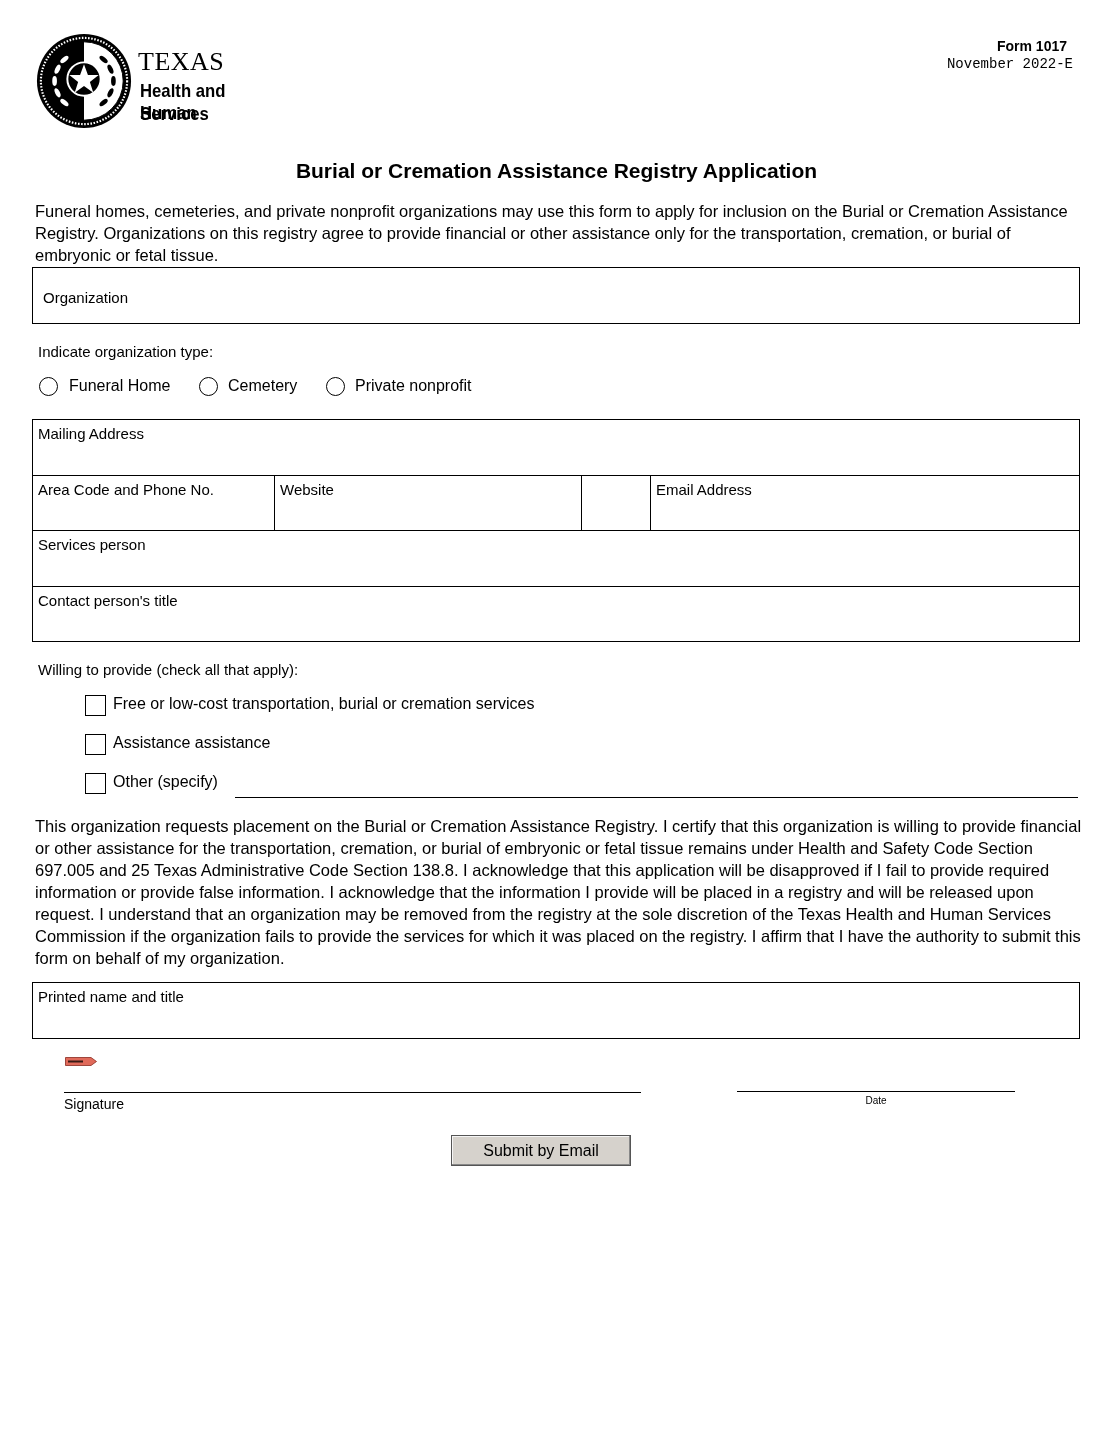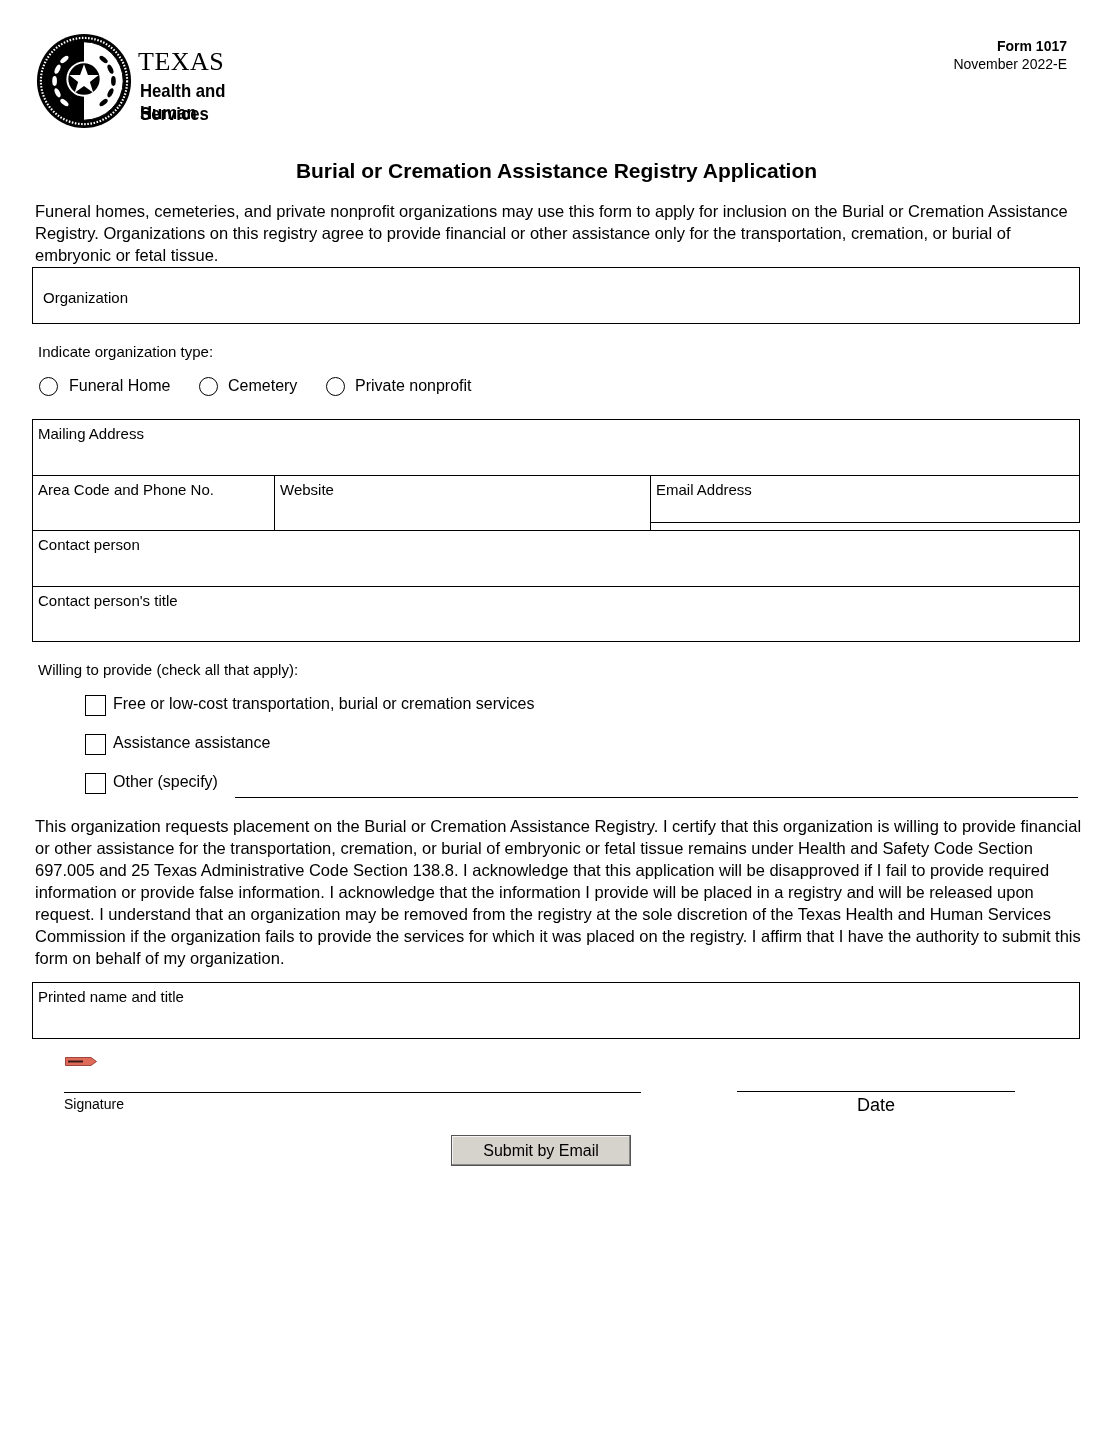--- a/index.html
+++ b/index.html
@@ -8,21 +8,21 @@
     font-family: "Liberation Sans", sans-serif; color: #000;
   }
   .abs { position: absolute; }
   
   #logo { left: 35px; top: 32px; width: 260px; height: 100px; }
   #seal { position: absolute; left: 0; top: 0; width: 98px; height: 98px; }
   #logo-texas { position: absolute; left: 103px; top: 12px; font-family: "Liberation Serif", serif; font-size: 26px; letter-spacing: 0.5px; line-height: 36px; }
   #logo-hhs1 { position: absolute; left: 105px; top: 48px; font-size: 19px; font-weight: bold; line-height: 22px; transform: scaleX(0.88); transform-origin: left; }
   #logo-hhs2 { position: absolute; left: 105px; top: 71px; font-size: 19px; font-weight: bold; line-height: 22px; transform: scaleX(0.88); transform-origin: left; }
   #form-num { right: 46px; top: 38px; font-size: 14px; font-weight: bold; text-align: right; }
-  #form-date { right: 46px; top: 56px; font-size: 14px; text-align: right; }
+  #form-date { right: 40px; top: 56px; font-size: 14px; text-align: right; font-family: Liberation Mono, monospace; }
   #title { left: 0; width: 1113px; top: 159px; text-align: center; font-size: 21px; font-weight: bold; }
   .para { left: 35px; width: 1045px; font-size: 16.5px; line-height: 22px; }
   #intro { top: 200px; }
   
   .box { position: absolute; border: 1.3px solid #000; box-sizing: border-box; }
   .flabel { position: absolute; left: 5px; top: 5px; font-size: 15px; }
   .finput { position: absolute; left: 4px; right: 4px; bottom: 4px; height: 22px; border: none; background: transparent; outline: none; font-family: "Liberation Sans", sans-serif; font-size: 14px; }
   .plain-label { font-size: 15px; }
   .radio { position: absolute; width: 19px; height: 19px; border: 1.3px solid #000; border-radius: 50%; box-sizing: border-box; }
   .opt-label { position: absolute; font-size: 16px; }
@@ -89,30 +89,30 @@
 <div class="opt-label" style="left:355px; top:377px;">Private nonprofit</div>
 
 <div class="box" style="left:32px; top:419px; width:1048px; height:57px;">
   <div class="flabel">Mailing Address</div>
   <input class="finput" type="text" value="" style="">
 </div>
 <div class="box" style="left:32px; top:475px; width:243px; height:56px;">
   <div class="flabel">Area Code and Phone No.</div>
   <input class="finput" type="text" value="" style="">
 </div>
-<div class="box" style="left:274px; top:475px; width:377px; height:56px;">
+<div class="box" style="left:274px; top:475px; width:308px; height:56px;">
   <div class="flabel">Website</div>
   <input class="finput" type="text" value="" style="">
 </div>
-<div class="box" style="left:650px; top:475px; width:430px; height:48px;">
+<div class="box" style="left:650px; top:475px; width:430px; height:56px;">
   <div class="flabel">Email Address</div>
   <input class="finput" type="text" value="" style="">
 </div>
 <div class="box" style="left:32px; top:530px; width:1048px; height:57px;">
-  <div class="flabel">Contact person</div>
+  <div class="flabel">Services person</div>
   <input class="finput" type="text" value="" style="">
 </div>
 <div class="box" style="left:32px; top:586px; width:1048px; height:56px;">
   <div class="flabel">Contact person's title</div>
   <input class="finput" type="text" value="" style="">
 </div>
 
 <div class="abs plain-label" style="left:38px; top:661px;">Willing to provide (check all that apply):</div>
 
 <div class="check" style="left:85px; top:695px;"></div>
@@ -130,15 +130,15 @@
   <input class="finput" type="text" value="" style="">
 </div>
 
 <svg id="sign-here" viewBox="0 0 32 9">
   <polygon points="0.5,0.5 26,0.5 31.5,4.5 26,8.5 0.5,8.5" fill="#e06a5a" stroke="#8a2a20" stroke-width="0.8"></polygon>
   <rect x="3" y="3.5" width="15" height="2" fill="#3a1a14"></rect>
 </svg>
 <div class="hline" style="left:64px; top:1092px; width:577px;"></div>
 <div class="abs" style="left:64px; width:577px; top:1096px; text-align:left; font-size:14px;">Signature</div>
 <div class="hline" style="left:737px; top:1091px; width:278px;"></div>
-<div class="abs" style="left:737px; width:278px; top:1095px; text-align:center; font-size:18px;">Date</div>
+<div class="abs" style="left:737px; width:278px; top:1095px; text-align:center; font-size:10px;">Date</div>
 
 <button id="submit-btn">Submit by Email</button>
 
 </body></html>

